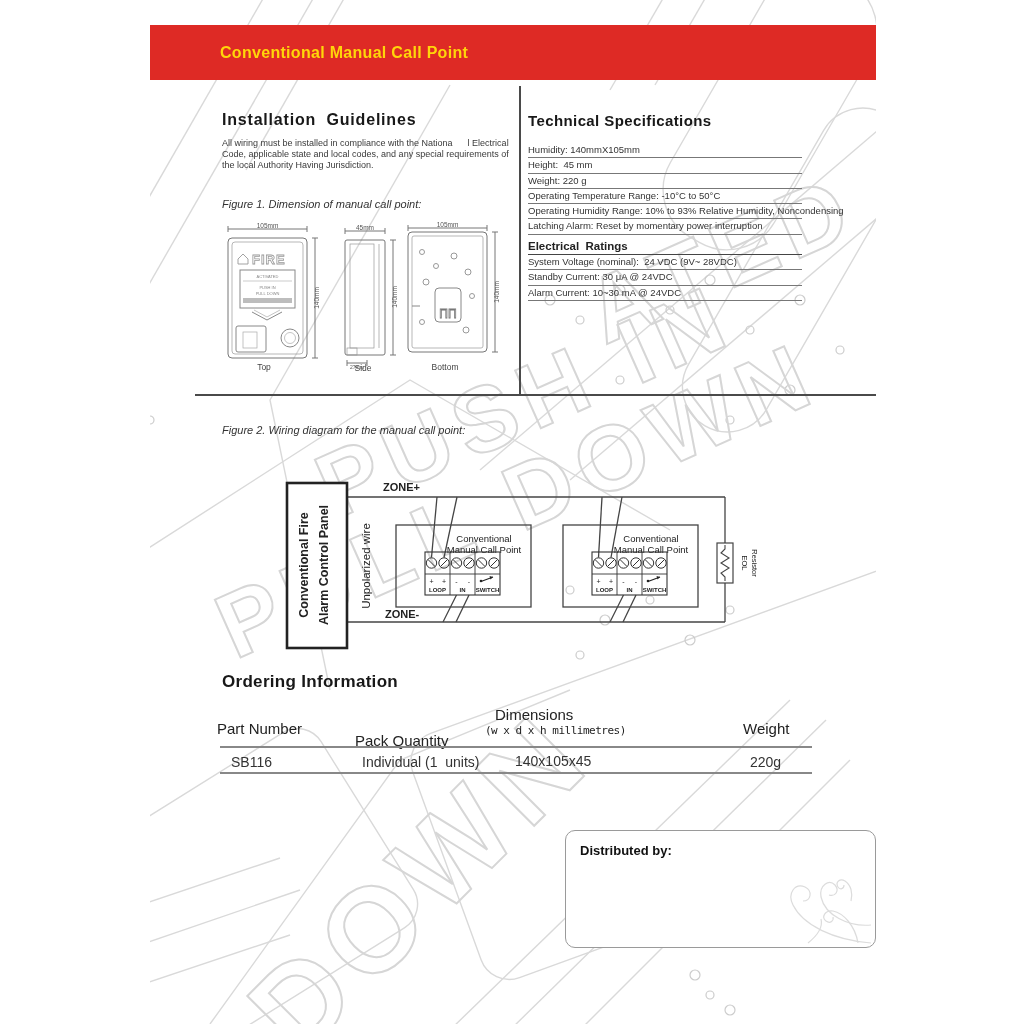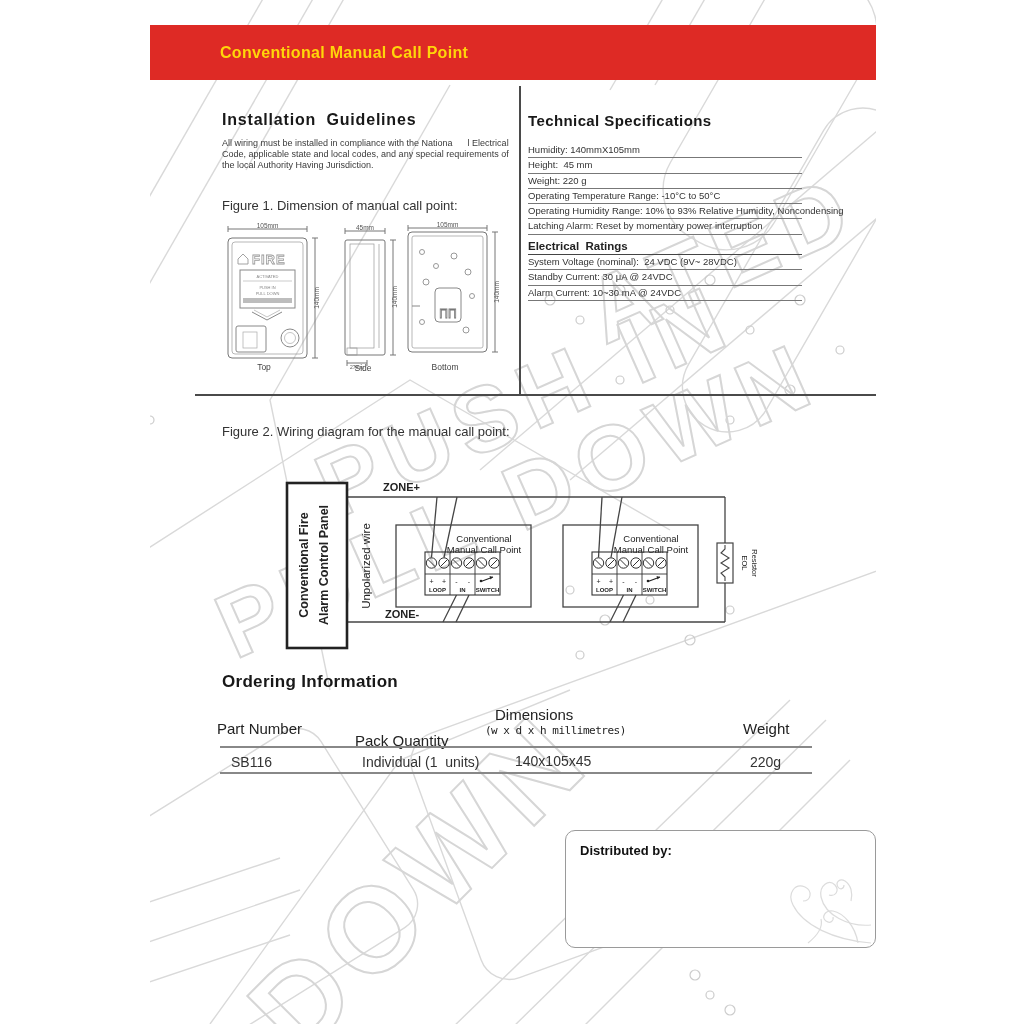--- a/index.html
+++ b/index.html
@@ -8,21 +8,21 @@
   #page { position:relative; width:1024px; height:1024px; overflow:hidden; background:#fff; }
   
   .sheet { position:absolute; left:150px; top:0; width:726px; height:1024px; background:#fff; overflow:hidden; }
   .wm-svg { position:absolute; left:0; top:0; pointer-events:none; }
   .banner { left:0; top:25px; width:726px; height:55px; background:#de2a25; }
   .banner-title { position:absolute; left:70px; top:0; height:66px; line-height:55px; color:#ffd50a; font-weight:bold; font-size:16px; letter-spacing:.3px; }
   .h1 { font-weight:bold; color:#181818; font-size:16px; letter-spacing:.8px; white-space:pre; }
   .h1b { font-weight:bold; color:#181818; font-size:15px; letter-spacing:.4px; }
   .h2 { font-weight:bold; color:#181818; font-size:17px; letter-spacing:.3px; }
   .para { font-size:9px; line-height:10.8px; color:#3a3a3a; white-space:pre; }
-  .cap { font-size:13px; color:#333; }
+  .cap { font-size:11px; color:#333;font-style:italic; }
   .specwrap { width:274px; }
   .specrow { font-size:9.5px; color:#333; height:15.3px; line-height:14px; border-bottom:1px solid #777; white-space:pre; }
   .eheading { font-size:11.5px; font-weight:bold; color:#222; border-bottom:1.5px solid #444; padding-bottom:2px; white-space:pre; }
   .vline { width:1.5px; background:#4a4a4a; }
   .hline { height:1.5px; background:#4a4a4a; }
   .tbl-h { font-size:15px; color:#222; }
   .tbl-sub { font-size:11px; color:#222; font-family:"DejaVu Sans Mono", monospace; letter-spacing:-0.5px; }
   .tbl-c { font-size:14px; color:#333; white-space:pre; }
   .tline { height:1.5px; background:#888; }
   .ctr { }

